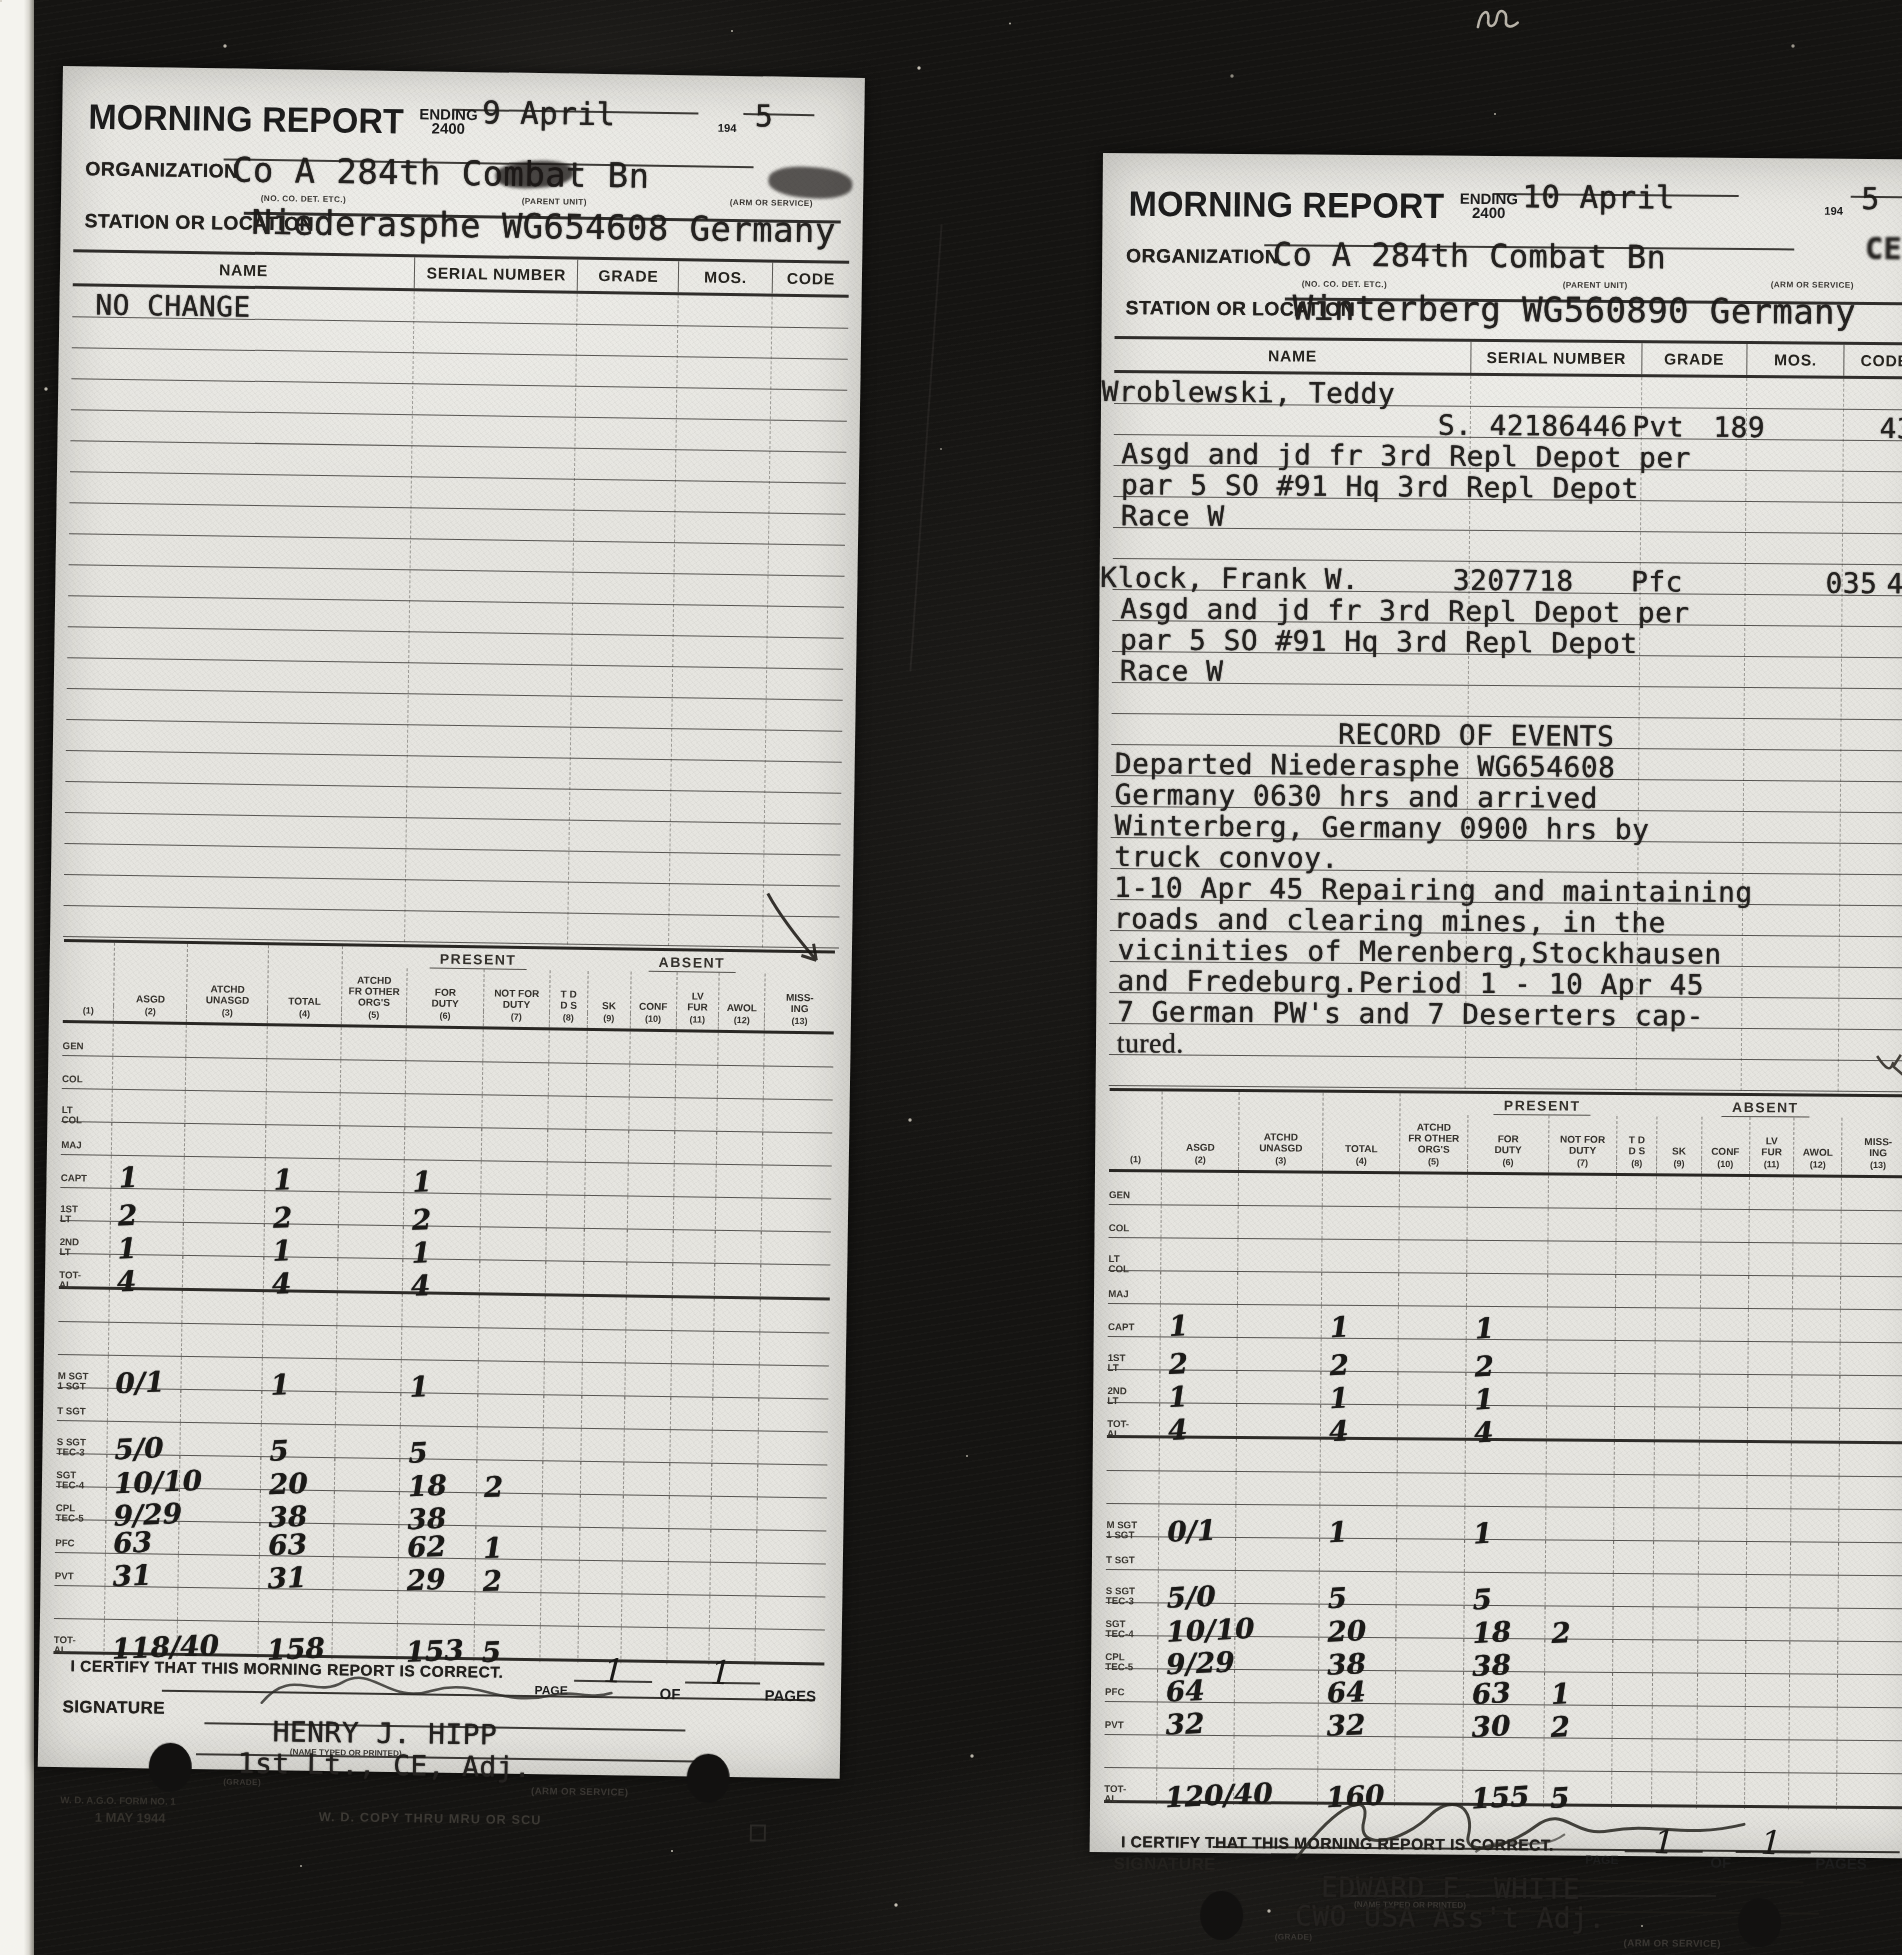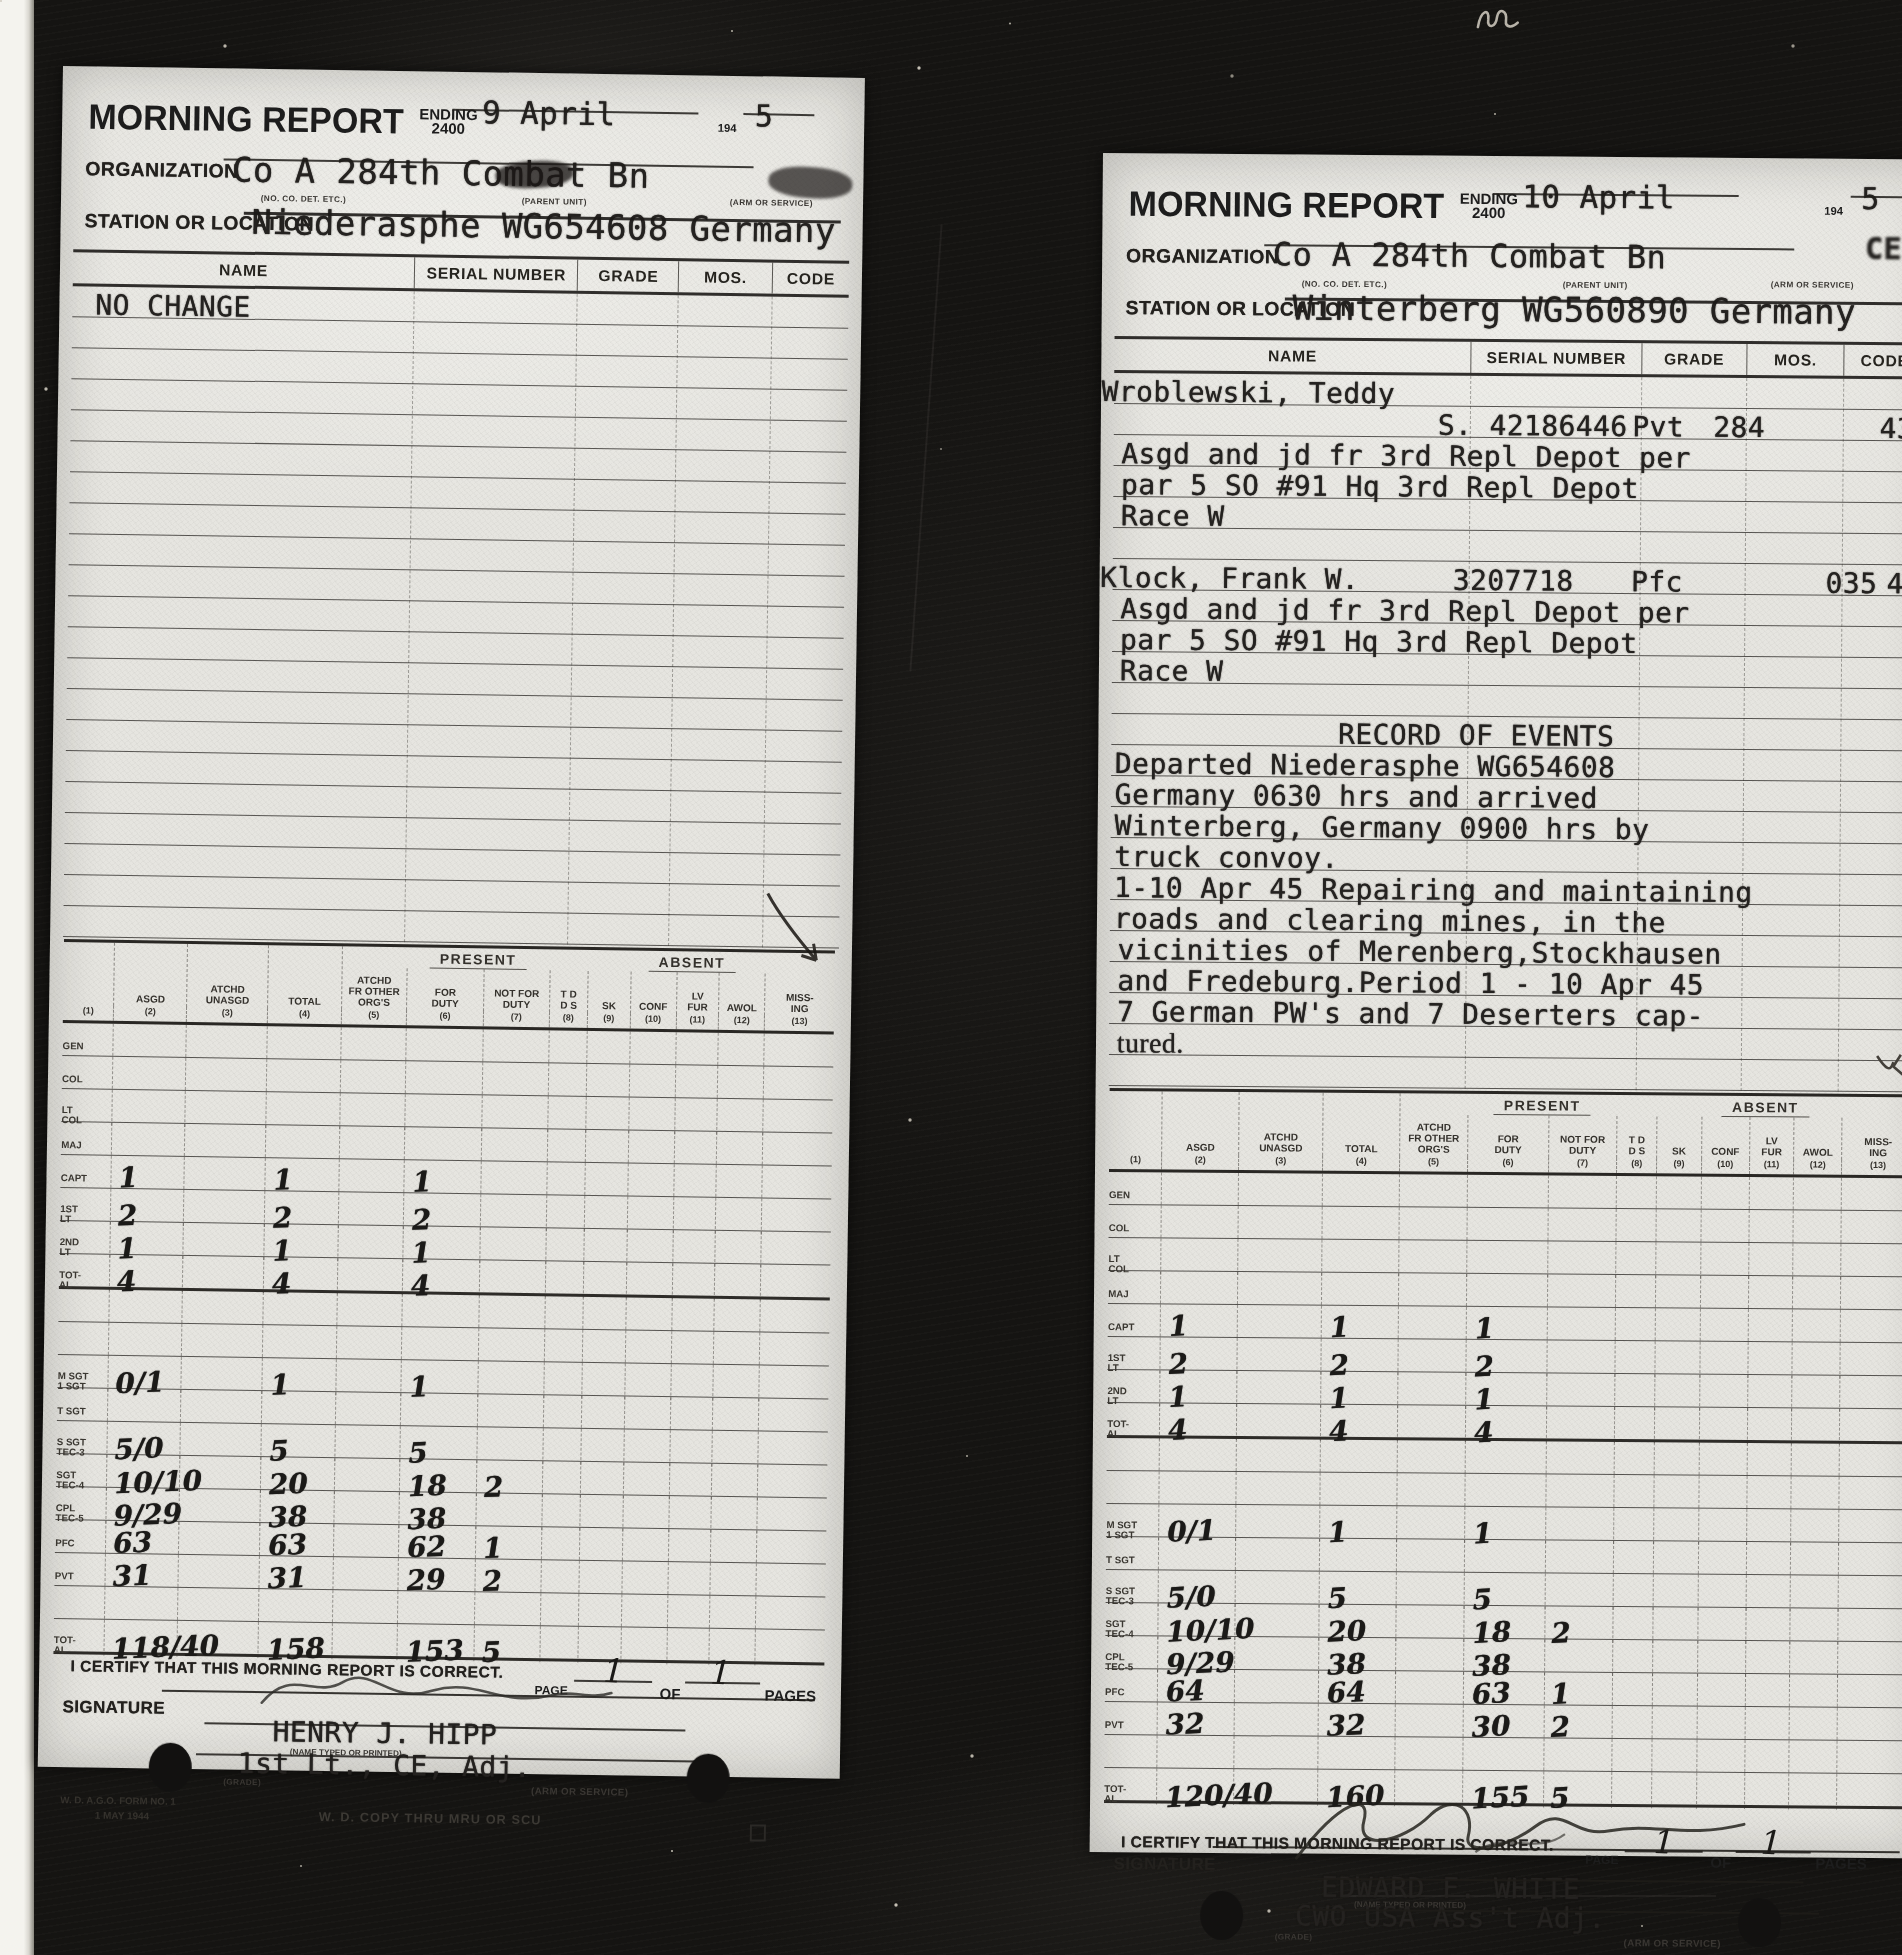--- a/index.html
+++ b/index.html
@@ -104,21 +104,21 @@
   .f-script{left:187px;top:1.5px;}
   .f-name{left:8%;top:58px;width:70%;text-align:center;font-size:28px;}
   .f-nline{left:153px;top:66px;width:481px;}
   .f-nfp{left:0;top:90px;width:76%;text-align:center;font-size:8.2px;font-weight:700;color:#3a3733;}
   .f-grade{left:8%;top:90px;width:70%;text-align:center;font-size:28px;}
   .f-gline{left:145px;top:97px;width:500px;}
   .f-gfp1{left:173px;top:121px;} .f-gfp2{left:481px;top:124px;font-size:9.7px;}
   .hole{position:absolute;width:43px;height:49px;border-radius:50%;background:#121110;filter:blur(0.7px);}
   .hole-l{left:98px;top:87px;} .hole-r{left:636px;top:90px;}
   .f-form1{left:10.4px;top:140px;font-size:9.7px;font-weight:700;color:#35322d;}
-  .f-form2{left:45px;top:155px;font-size:10px;font-weight:700;color:#35322d;}
+  .f-form2{left:45px;top:155px;font-size:13px;font-weight:700;color:#35322d;}
   .f-copy{left:269px;top:152px;font-size:12.7px;font-weight:700;letter-spacing:1.1px;color:#3c3934;}
   .f-square{left:700px;top:160px;width:12px;height:13.4px;border:2.2px solid #2b2926;}
 
   .d1 .f-cert{top:30px;} .d1 .f-page-l{top:46px;} .d1 .f-of{top:46px;} .d1 .f-pages{top:46px;}
   .d1 .f-h1{top:15px;} .d1 .f-h2{top:15px;} .d1 .f-pl1{top:43px;} .d1 .f-pl2{top:43px;}
   .d1 .f-siglab{top:51px;} .d1 .f-sigline{top:42px;}
   .d1 .f-name{top:66px;} .d1 .f-nline{top:73px;left:179px;width:522px;} .d1 .f-nfp{top:95px;}
   .d1 .f-grade{top:95px;} .d1 .f-gline{top:104px;left:172px;width:545px;}
   .d1 .f-gfp1{top:128px;} .d1 .f-gfp2{top:130px;left:522px;}
   .d1 .oval{font-size:32px;}
@@ -675,21 +675,21 @@
       <div>CODE</div>
     </div>
     <div class="ruledwrap">
       <div class="ruled">
           <div class="rrow">
             <span class="typed" style="left: -1.5%;">Wroblewski, Teddy</span>
           </div>
           <div class="rrow">
             <span class="typed" style="left: 40%;">S. 42186446</span>
             <span class="typed" style="left: 64%;">Pvt</span>
-            <span class="typed" style="left: 74%;">284</span>
+            <span class="typed" style="left: 74%;">189</span>
             <span class="typed" style="left: 94.5%;">43</span>
           </div>
           <div class="rrow">
             <span class="typed" style="left: 1%;">Asgd and jd fr 3rd Repl Depot per</span>
           </div>
           <div class="rrow">
             <span class="typed" style="left: 1%;">par 5 SO #91 Hq 3rd Repl Depot</span>
           </div>
           <div class="rrow">
             <span class="typed" style="left: 1%;">Race W</span>

